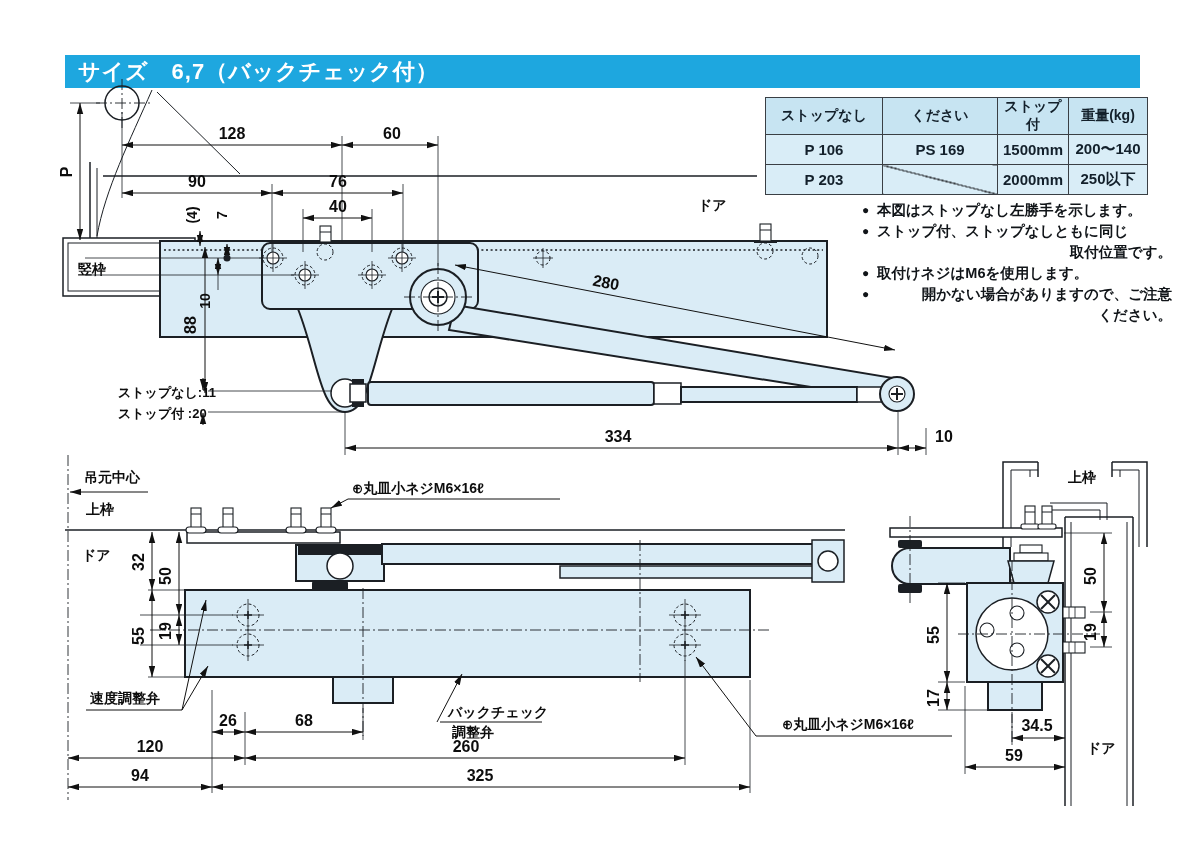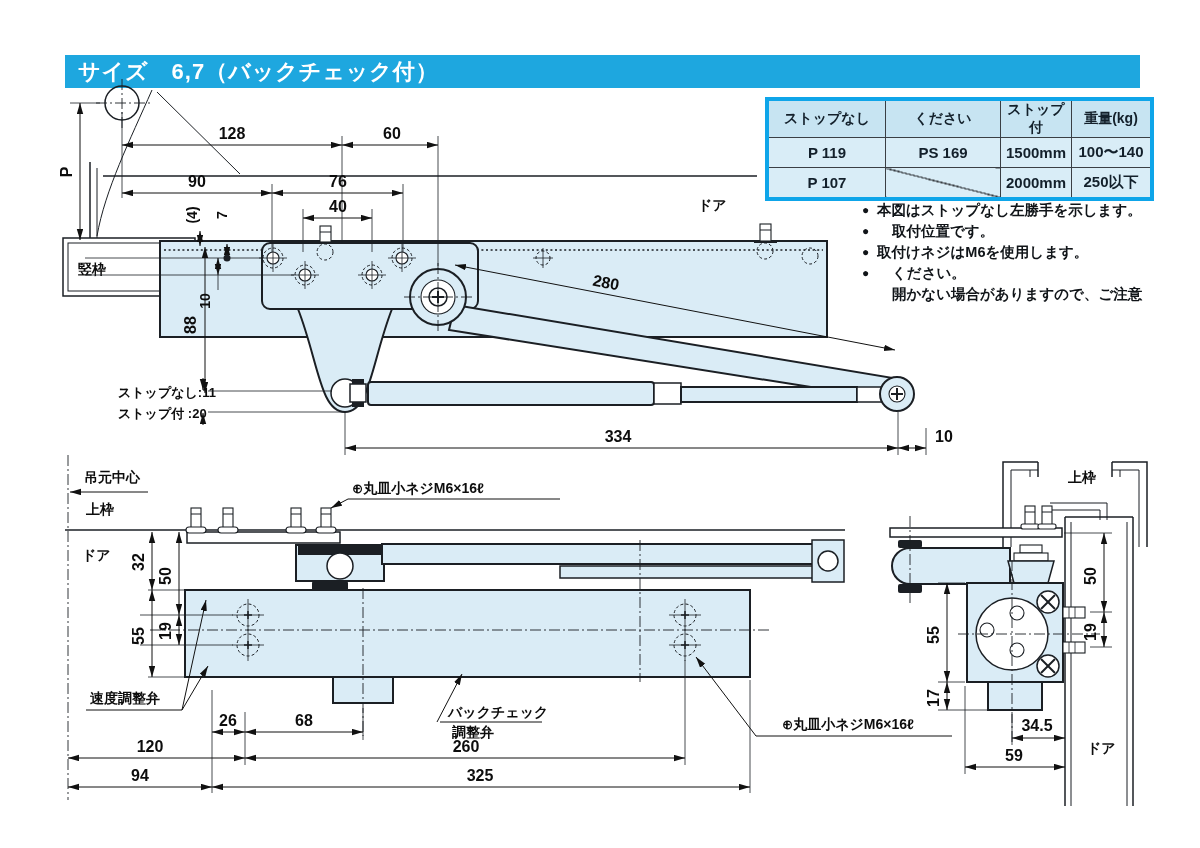--- a/index.html
+++ b/index.html
@@ -9,27 +9,27 @@
   #titlebar{position:absolute;left:65px;top:55px;width:1075px;height:33px;background:#1ea7df;}
   #titlebar .t{font-size:22px;font-weight:bold;color:#fff;line-height:33px;padding-left:13px;letter-spacing:1px;}
   
   #spec{position:absolute;left:765px;top:97px;border-collapse:collapse;}
   #spec td{border:1.5px solid #3a3f44;background:#d9edf7;text-align:center;vertical-align:middle;
            font-size:15px;font-weight:600;color:#13202b;height:29px;padding:0 4px;}
   #spec tr.hd td{background:#c7e4f2;font-size:14px;}
   #spec td.c0{width:108px}#spec td.c1{width:106px}#spec td.c2{width:62px}#spec td.c3{width:70px}
   #spec td.diag{background:
      linear-gradient(to top right,#d9edf7 48.8%,#3a3f44 48.8%,#3a3f44 51.2%,#d9edf7 51.2%);}
-  #spec{border:4px solid #0ea5e9;}
+  #spec{border:1px solid #0ea5e9;}
   
   #notes{position:absolute;left:862px;top:200px;width:310px;font-size:14.5px;font-weight:600;
          color:#101418;line-height:21px;}
   #notes .row{position:relative;padding-left:15px;}
   #notes .b{position:absolute;left:0;top:0;font-size:12px;}
-  #notes .ind{padding-left:15px;}
+  #notes .ind{padding-left:15px;text-align:right;}
   #notes .strong{font-weight:bold;}
   svg{position:absolute;left:0;top:0;}
   .s2{stroke:#1b1f24;stroke-width:2;fill:none}
   .s15{stroke:#1b1f24;stroke-width:1.5;fill:none}
   .s1{stroke:#1b1f24;stroke-width:1;fill:none}
   .thin{stroke:#1b1f24;stroke-width:0.8;fill:none}
   .fb{fill:#daecf6;stroke:#1b1f24;stroke-width:2}
   .fb1{fill:#daecf6;stroke:#1b1f24;stroke-width:1.5}
   .fw{fill:#fff;stroke:#1b1f24;stroke-width:1.5}
   .fw1{fill:#fff;stroke:#1b1f24;stroke-width:1.1}
@@ -55,51 +55,52 @@
 
   <table id="spec">
     <tbody>
         <tr class="hd">
       <td class="c0">ストップなし</td>
       <td class="c1">ください</td>
       <td class="c2">ストップ付</td>
       <td class="c3">重量(kg)</td>
     </tr>
     <tr>
-      <td>P 119</td>
+      <td>P 106</td>
       <td>PS 169</td>
       <td>1500mm</td>
-      <td>100〜140</td>
+      <td>200〜140</td>
     </tr>
     <tr>
-      <td>P 107</td>
+      <td>P 203</td>
       <td class="diag"></td>
       <td>2000mm</td>
       <td>250以下</td>
     </tr>
   </tbody>
     </table>
 
   <div id="notes">
     <div class="row">
       <span class="b">●</span>
       <div>本図はストップなし左勝手を示します。</div>
     </div>
     <div class="row">
       <span class="b">●</span>
+      <div>ストップ付、ストップなしともに同じ</div>
       <div class="ind">取付位置です。</div>
     </div>
     <div class="row">
       <span class="b">●</span>
       <div>取付けネジはM6を使用します。</div>
     </div>
     <div class="row strong">
       <span class="b">●</span>
+      <div class="ind">開かない場合がありますので、ご注意</div>
       <div class="ind">ください。</div>
-      <div class="ind">開かない場合がありますので、ご注意</div>
     </div>
   </div>
 
   <svg width="1200" height="848" viewBox="0 0 1200 848">
     <defs>
       <marker id="arr" markerUnits="userSpaceOnUse" markerWidth="12" markerHeight="8" refX="11" refY="3.2" orient="auto-start-reverse">
         <path d="M0,0 L11,3.2 L0,6.4 Z" fill="#111"></path>
       </marker>
     </defs>
 

